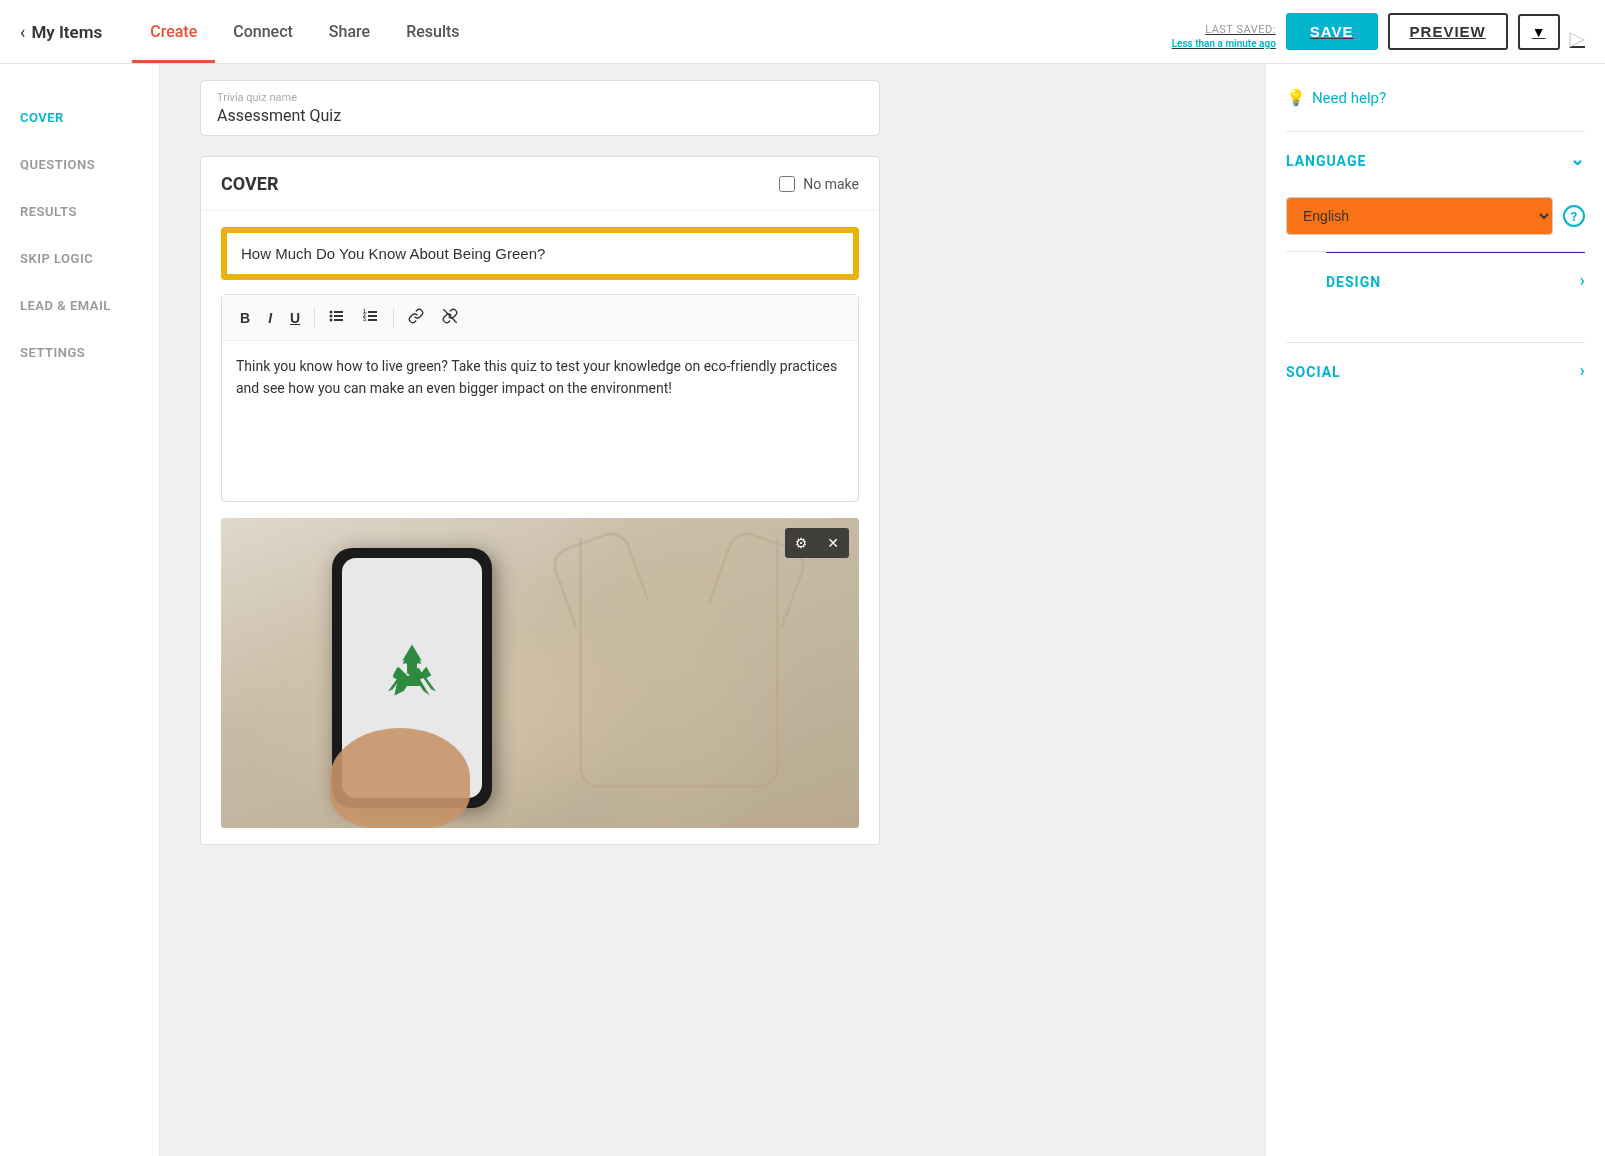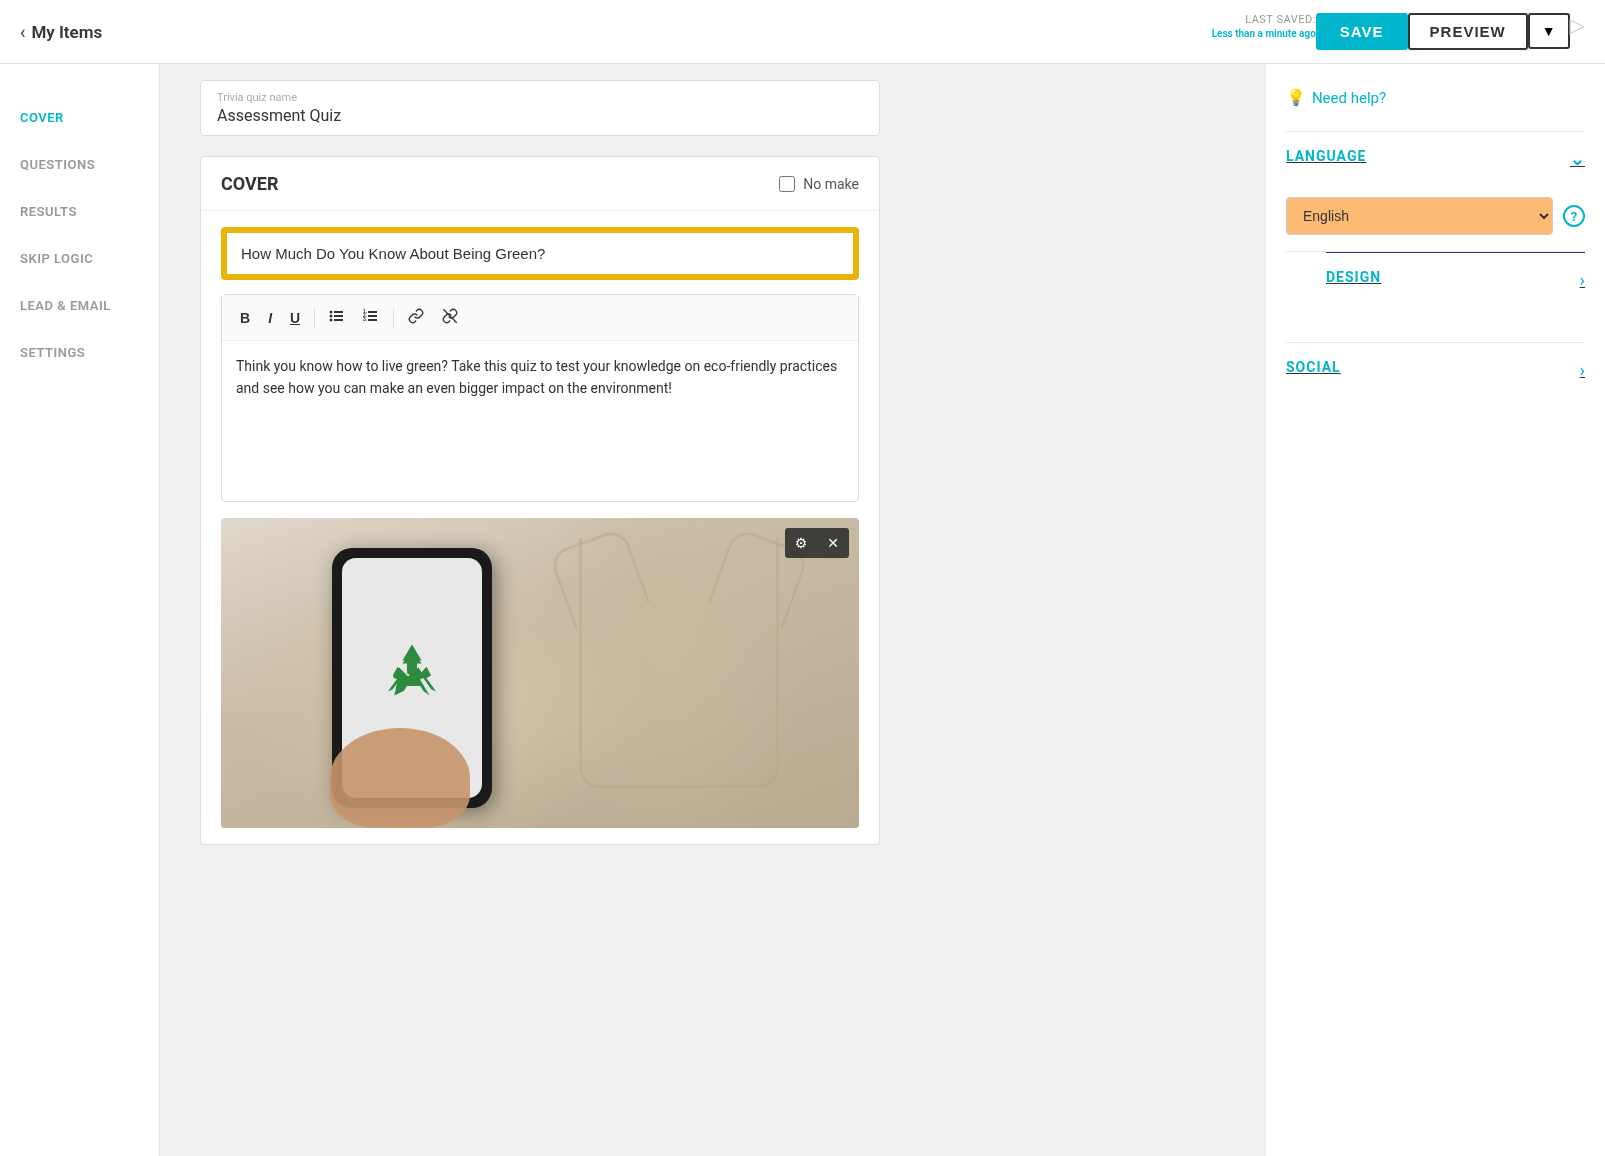--- a/index.html
+++ b/index.html
@@ -57,21 +57,23 @@
       position: absolute;
       bottom: 0;
       left: 0;
       right: 0;
       height: 3px;
       background: #e8503a;
     }
     .topnav-right {
       margin-left: auto;
       display: flex;
-      align-items: flex-start;
+      align-items: flex-end;
+      gap: 10px;
+      text-decoration: underline;
     }
     .last-saved {
       text-align: right;
       font-size: 12px;
     }
     .last-saved-label {
       color: #999;
       text-transform: uppercase;
       font-size: 11px;
       letter-spacing: 0.5px;
@@ -403,26 +405,25 @@
       font-size: 15px;
       margin-bottom: 24px;
       cursor: pointer;
     }
     .need-help-icon {
       font-size: 16px;
     }
 
     .section-row {
       display: flex;
-      align-items: flex-start;
+      align-items: flex-end;
       justify-content: space-between;
       padding: 16px 0;
       border-top: 1px solid #e8e8e8;
       cursor: pointer;
-      text-decoration: underline;
     }
     .section-row:first-of-type {
       border-top: 2px solid #00b5cc;
     }
     .section-label {
       font-size: 14px;
       font-weight: 700;
       letter-spacing: 1px;
       text-transform: uppercase;
       color: #00b5cc;
@@ -447,21 +448,21 @@
       align-items: center;
       gap: 10px;
     }
     .language-select {
       flex: 1;
       padding: 9px 12px;
       border: 1px solid #ccc;
       border-radius: 4px;
       font-size: 14px;
       color: #333;
-      background: #fdba74;
+      background: #f97316;
       cursor: pointer;
       appearance: auto;
     }
     .help-circle {
       width: 22px;
       height: 22px;
       border: 2px solid #00b5cc;
       border-radius: 50%;
       display: flex;
       align-items: center;
@@ -475,20 +476,34 @@
   </style>
 </head>
 <body>
 
 <nav class="topnav">
   <div class="topnav-left">
     <span class="arrow">‹</span>
     <span class="my-items-label">My Items</span>
   </div>
 
+  <div class="topnav-tabs">
+    <a class="topnav-tab active">
+      <span>Create</span>
+    </a>
+    <a class="topnav-tab">
+      <span>Connect</span>
+    </a>
+    <a class="topnav-tab">
+      <span>Share</span>
+    </a>
+    <a class="topnav-tab">
+      <span>Results</span>
+    </a>
+  </div>
 
   <div class="topnav-right">
     <div class="last-saved">
       <span class="last-saved-label">LAST SAVED:</span>
       <span class="last-saved-time">Less than a minute ago</span>
     </div>
     <button class="btn-save">SAVE</button>
     <button class="btn-preview">PREVIEW</button>
     <button class="btn-dropdown">▼</button>
     <button class="btn-flag">▷</button>

